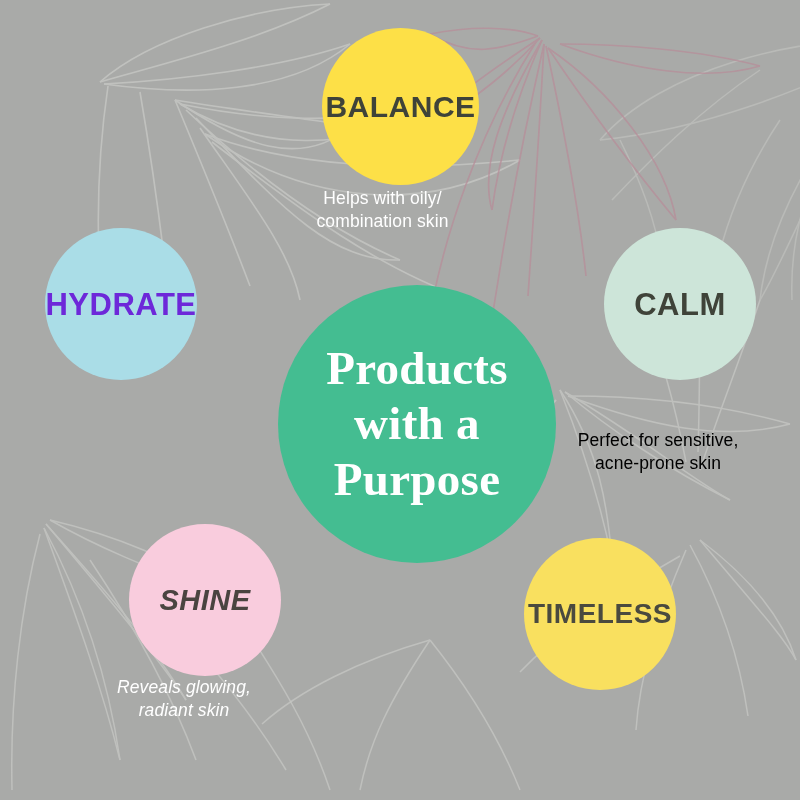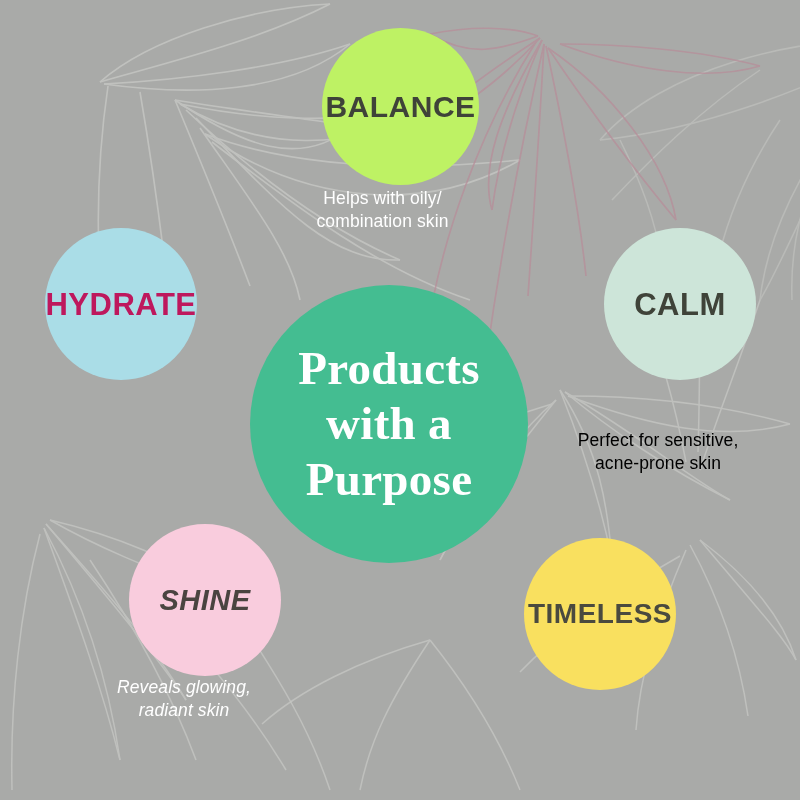--- a/index.html
+++ b/index.html
@@ -53,21 +53,21 @@
     font-size: 17.5px;
     line-height: 1.32;
     text-align: center;
     white-space: pre-line;
     margin-top: 9px;
     letter-spacing: 0.1px;
   }
 
   
   #node-center {
-    left: 250px;
+    left: 278px;
     top: 285px;
     align-items: center;
   }
   #bubble-center {
     width: 278px;
     height: 278px;
     background: #44bd91;
   }
   #center-title {
     font-family: "Liberation Serif", serif;
@@ -208,30 +208,30 @@
 
   <div class="node" id="node-center">
     <div class="bubble" id="bubble-center" style="background: rgb(68, 189, 145);">
       <div id="center-title" style="color: rgb(255, 255, 255);">Products
 with a
 Purpose</div>
     </div>
   </div>
 
   <div class="node" id="node-balance">
-    <div class="bubble" id="bubble-balance" style="background: #bef264;">
+    <div class="bubble" id="bubble-balance" style="background: #fde047;">
       <span class="bubble-label" style="color: rgb(63, 67, 57);">BALANCE</span>
     </div>
     <div class="caption" style="color: rgb(255, 255, 255);">Helps with oily/
 combination skin</div>
   </div>
 
   <div class="node" id="node-hydrate">
     <div class="bubble" id="bubble-hydrate" style="background: rgb(170, 221, 231);">
-      <span class="bubble-label" style="color: #be185d;">HYDRATE</span>
+      <span class="bubble-label" style="color: #6d28d9;">HYDRATE</span>
     </div>
   </div>
 
   <div class="node" id="node-calm">
     <div class="bubble" id="bubble-calm" style="background: rgb(205, 229, 217);">
       <span class="bubble-label" style="color: rgb(63, 67, 57);">CALM</span>
     </div>
     <div class="caption" style="color: #000000;">Perfect for sensitive,
 acne-prone skin</div>
   </div>

